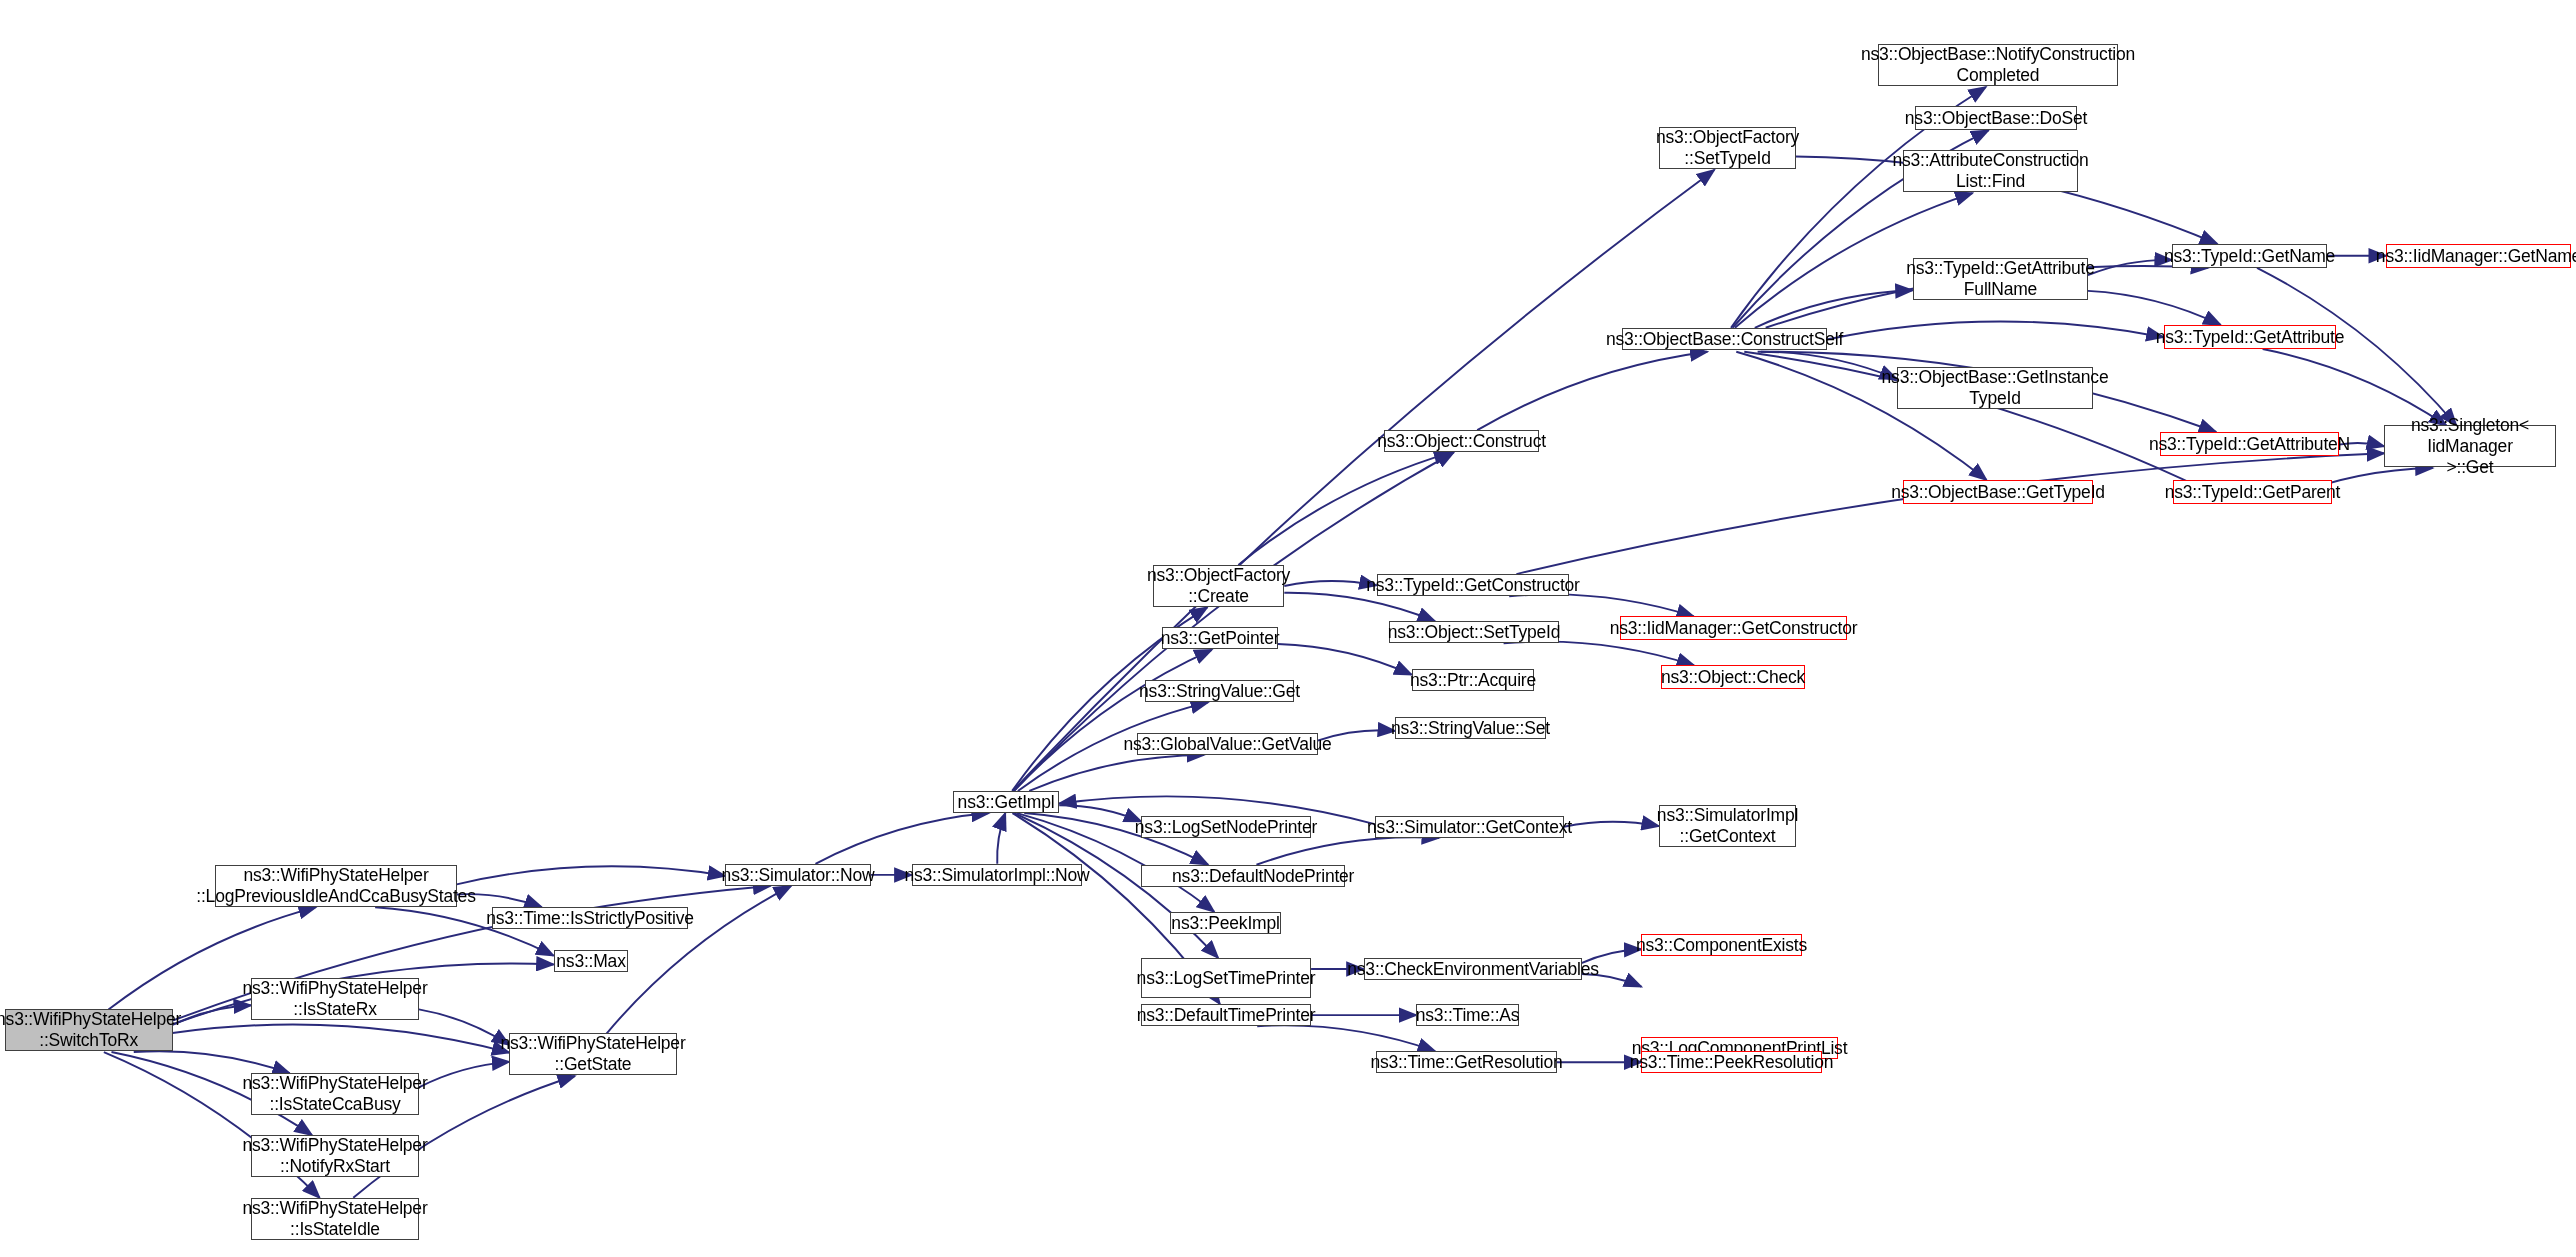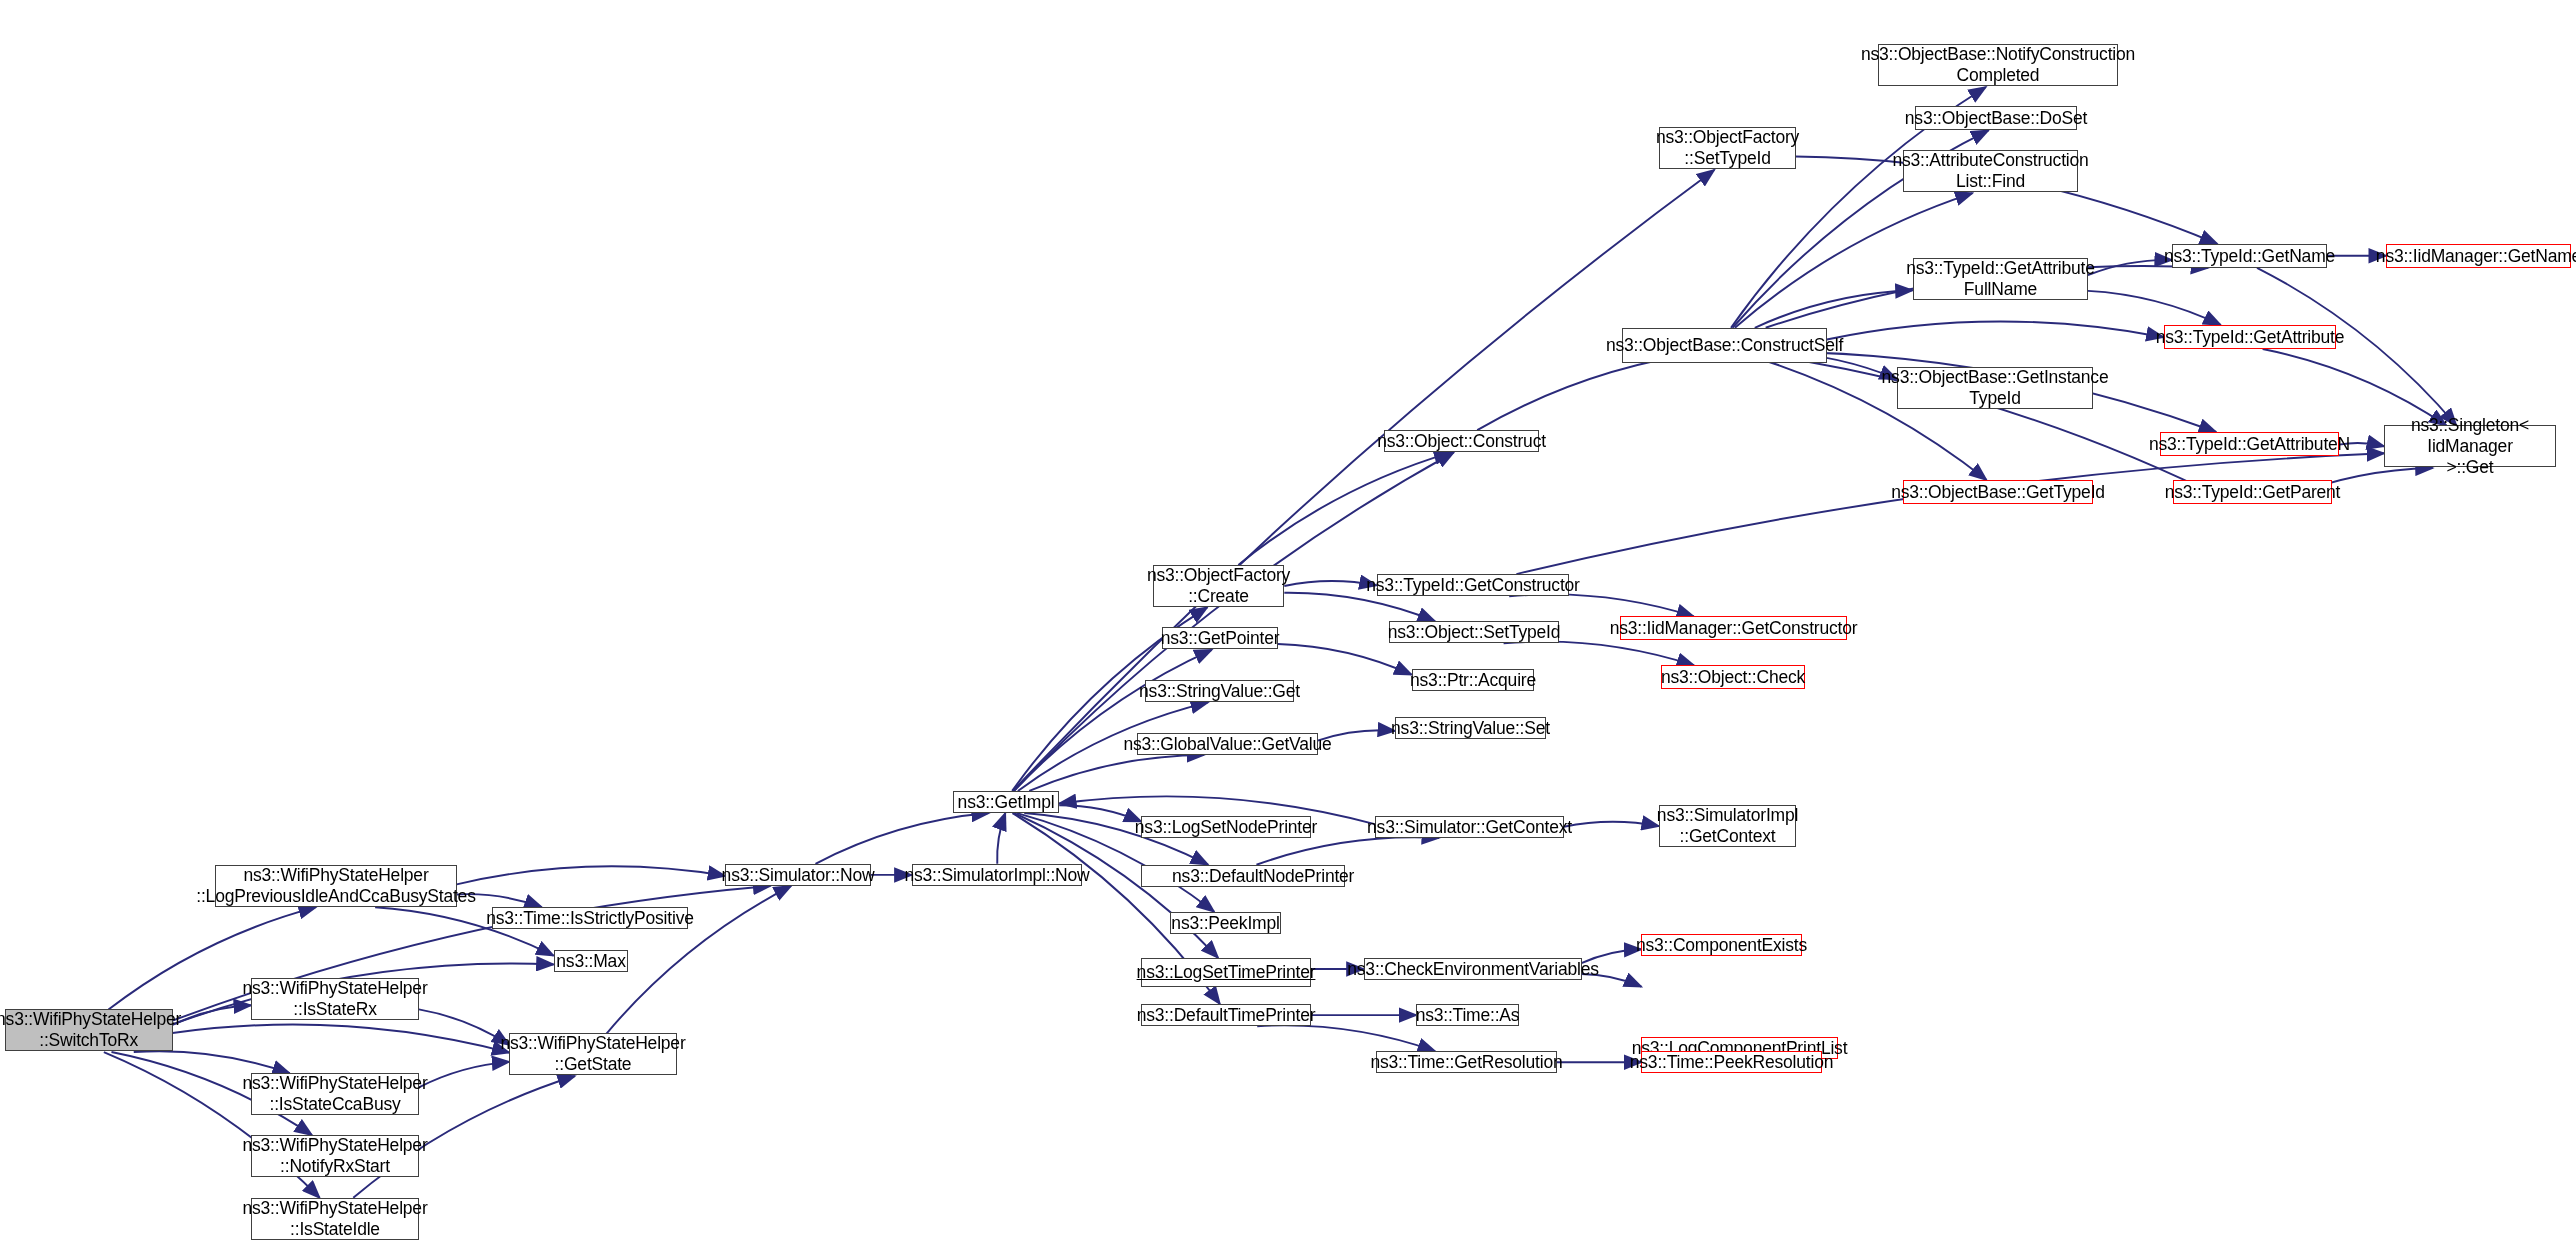--- a/index.html
+++ b/index.html
@@ -132,41 +132,41 @@
       <div class="node" style="left: 912px; top: 864px; width: 170px; height: 22px; text-align: center;">ns3::SimulatorImpl::Now</div>
       <div class="node" style="left: 953px; top: 791px; width: 106px; height: 22px;">ns3::GetImpl</div>
       <div class="node" style="left: 1153px; top: 565px; width: 131px; height: 42px;">ns3::ObjectFactory
 ::Create</div>
       <div class="node" style="left: 1162px; top: 627px; width: 116px; height: 22px;">ns3::GetPointer</div>
       <div class="node" style="left: 1145px; top: 680px; width: 149px; height: 22px;">ns3::StringValue::Get</div>
       <div class="node" style="left: 1137px; top: 733px; width: 181px; height: 22px;">ns3::GlobalValue::GetValue</div>
       <div class="node" style="left: 1141px; top: 816px; width: 170px; height: 22px;">ns3::LogSetNodePrinter</div>
       <div class="node" style="left: 1141px; top: 865px; width: 204px; height: 22px; padding-left: 44px;">ns3::DefaultNodePrinter</div>
       <div class="node" style="left: 1170px; top: 912px; width: 111px; height: 22px;">ns3::PeekImpl</div>
-      <div class="node" style="left: 1141px; top: 958px; width: 170px; height: 29px; text-decoration: underline;">ns3::LogSetTimePrinter</div>
+      <div class="node" style="left: 1141px; top: 958px; width: 170px; height: 40px;">ns3::LogSetTimePrinter</div>
       <div class="node" style="left: 1141px; top: 1004px; width: 170px; height: 22px;">ns3::DefaultTimePrinter</div>
       <div class="node" style="left: 1375px; top: 816px; width: 189px; height: 22px;">ns3::Simulator::GetContext</div>
       <div class="node" style="left: 1659px; top: 805px; width: 137px; height: 42px;">ns3::SimulatorImpl
 ::GetContext</div>
       <div class="node" style="left: 1364px; top: 958px; width: 218px; height: 22px;">ns3::CheckEnvironmentVariables</div>
       <div class="node red" style="left: 1641px; top: 934px; width: 161px; height: 22px;">ns3::ComponentExists</div>
       <div class="node red" style="left: 1641px; top: 1037px; width: 197px; height: 22px;">ns3::LogComponentPrintList</div>
       <div class="node" style="left: 1416px; top: 1004px; width: 103px; height: 22px;">ns3::Time::As</div>
       <div class="node" style="left: 1376px; top: 1051px; width: 181px; height: 22px;">ns3::Time::GetResolution</div>
       <div class="node red" style="left: 1641px; top: 1051px; width: 181px; height: 22px;">ns3::Time::PeekResolution</div>
       <div class="node" style="left: 1377px; top: 574px; width: 192px; height: 22px;">ns3::TypeId::GetConstructor</div>
       <div class="node" style="left: 1389px; top: 621px; width: 170px; height: 22px;">ns3::Object::SetTypeId</div>
       <div class="node" style="left: 1412px; top: 669px; width: 122px; height: 22px;">ns3::Ptr::Acquire</div>
       <div class="node" style="left: 1395px; top: 717px; width: 151px; height: 22px;">ns3::StringValue::Set</div>
       <div class="node red" style="left: 1620px; top: 616px; width: 227px; height: 24px;">ns3::IidManager::GetConstructor</div>
       <div class="node red" style="left: 1661px; top: 665px; width: 144px; height: 24px;">ns3::Object::Check</div>
       <div class="node" style="left: 1384px; top: 430px; width: 155px; height: 22px;">ns3::Object::Construct</div>
       <div class="node" style="left: 1659px; top: 127px; width: 137px; height: 42px;">ns3::ObjectFactory
 ::SetTypeId</div>
-      <div class="node" style="left: 1622px; top: 328px; width: 205px; height: 35px;">ns3::ObjectBase::ConstructSelf</div>
+      <div class="node" style="left: 1622px; top: 328px; width: 205px; height: 22px;">ns3::ObjectBase::ConstructSelf</div>
       <div class="node" style="left: 1878px; top: 44px; width: 240px; height: 42px;">ns3::ObjectBase::NotifyConstruction
 Completed</div>
       <div class="node" style="left: 1915px; top: 106px; width: 162px; height: 24px;">ns3::ObjectBase::DoSet</div>
       <div class="node" style="left: 1903px; top: 150px; width: 175px; height: 42px;">ns3::AttributeConstruction
 List::Find</div>
       <div class="node" style="left: 1913px; top: 258px; width: 175px; height: 42px;">ns3::TypeId::GetAttribute
 FullName</div>
       <div class="node" style="left: 1897px; top: 367px; width: 196px; height: 42px;">ns3::ObjectBase::GetInstance
 TypeId</div>
       <div class="node red" style="left: 1903px; top: 480px; width: 190px; height: 24px;">ns3::ObjectBase::GetTypeId</div>

